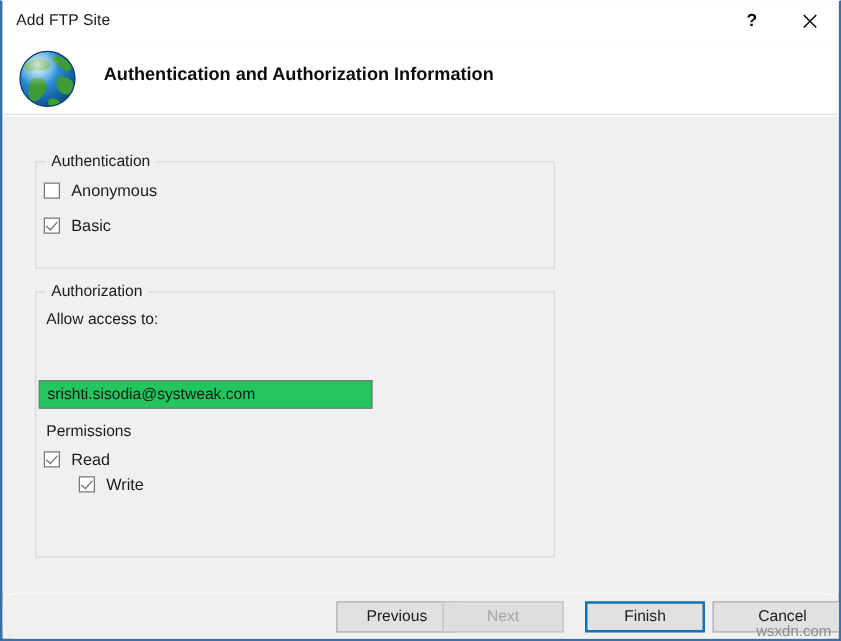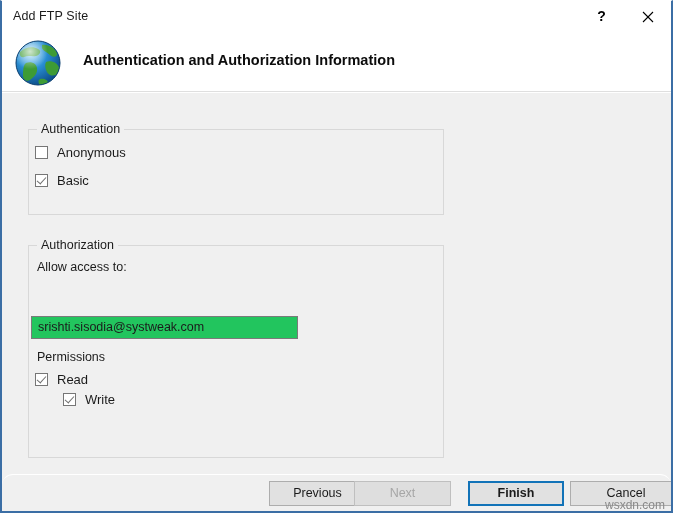--- a/index.html
+++ b/index.html
@@ -118,21 +118,21 @@
     position: absolute;
     top: -8px;
     left: 8px;
     background: #f0f0f0;
     padding: 0 4px;
     font-size: 12.5px;
     color: #1b1b1b;
     white-space: nowrap;
   }
   #auth-group  { left: 26px; top: 36px;  width: 416px; height: 86px; }
-  #authz-group { left: 26px; top: 140px; width: 416px; height: 213px; margin-top: 12px; }
+  #authz-group { left: 26px; top: 140px; width: 416px; height: 213px; }
 
   
   .cbrow {
     position: absolute;
     display: flex;
     align-items: center;
     white-space: nowrap;
     cursor: default;
   }
   .cbox {
@@ -242,21 +242,21 @@
     color: #a6a6a6;
     border-color: #bfbfbf;
     background: #dedede;
   }
   .btn.focused {
     border: 2px solid #1273b8;
     line-height: 21px;
   }
   #btn-previous { left: 267px; }
   #btn-next     { left: 352px; }
-  #btn-finish   { left: 466px; width: 96px; font-weight: bold; }
+  #btn-finish   { left: 466px; width: 96px; }
   #btn-cancel   { left: 568px; width: 112px; }
 
   .watermark {
     position: absolute;
     right: 6px;
     bottom: -1px;
     font-size: 12px;
     color: #8a8a8a;
     white-space: nowrap;
   }

